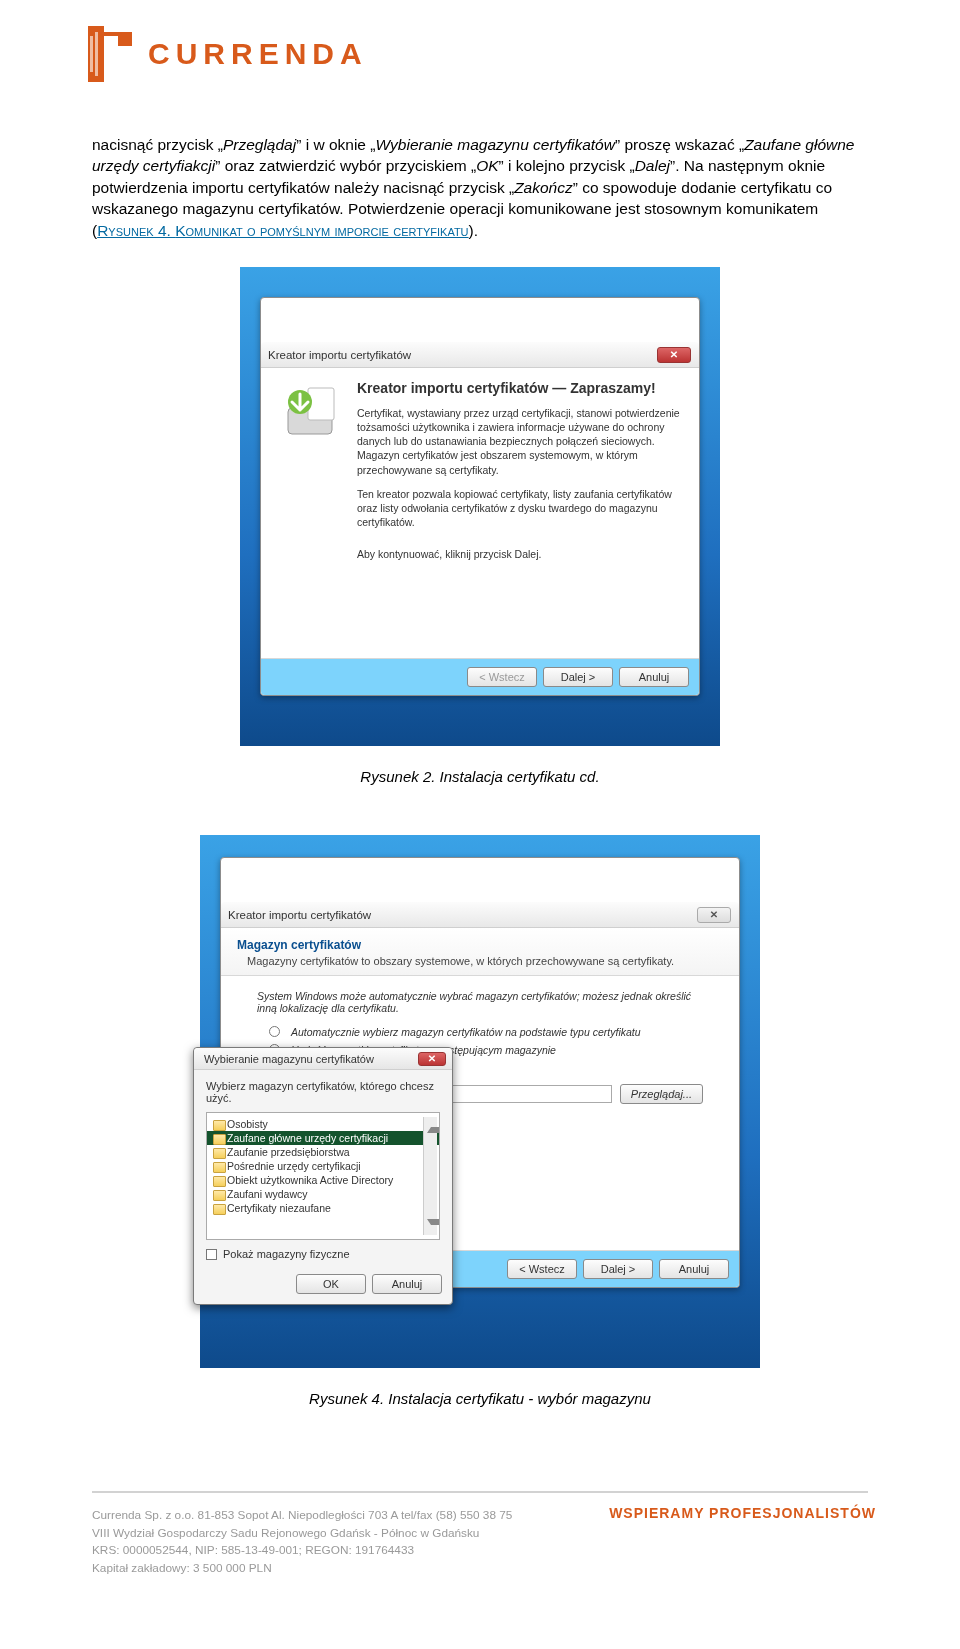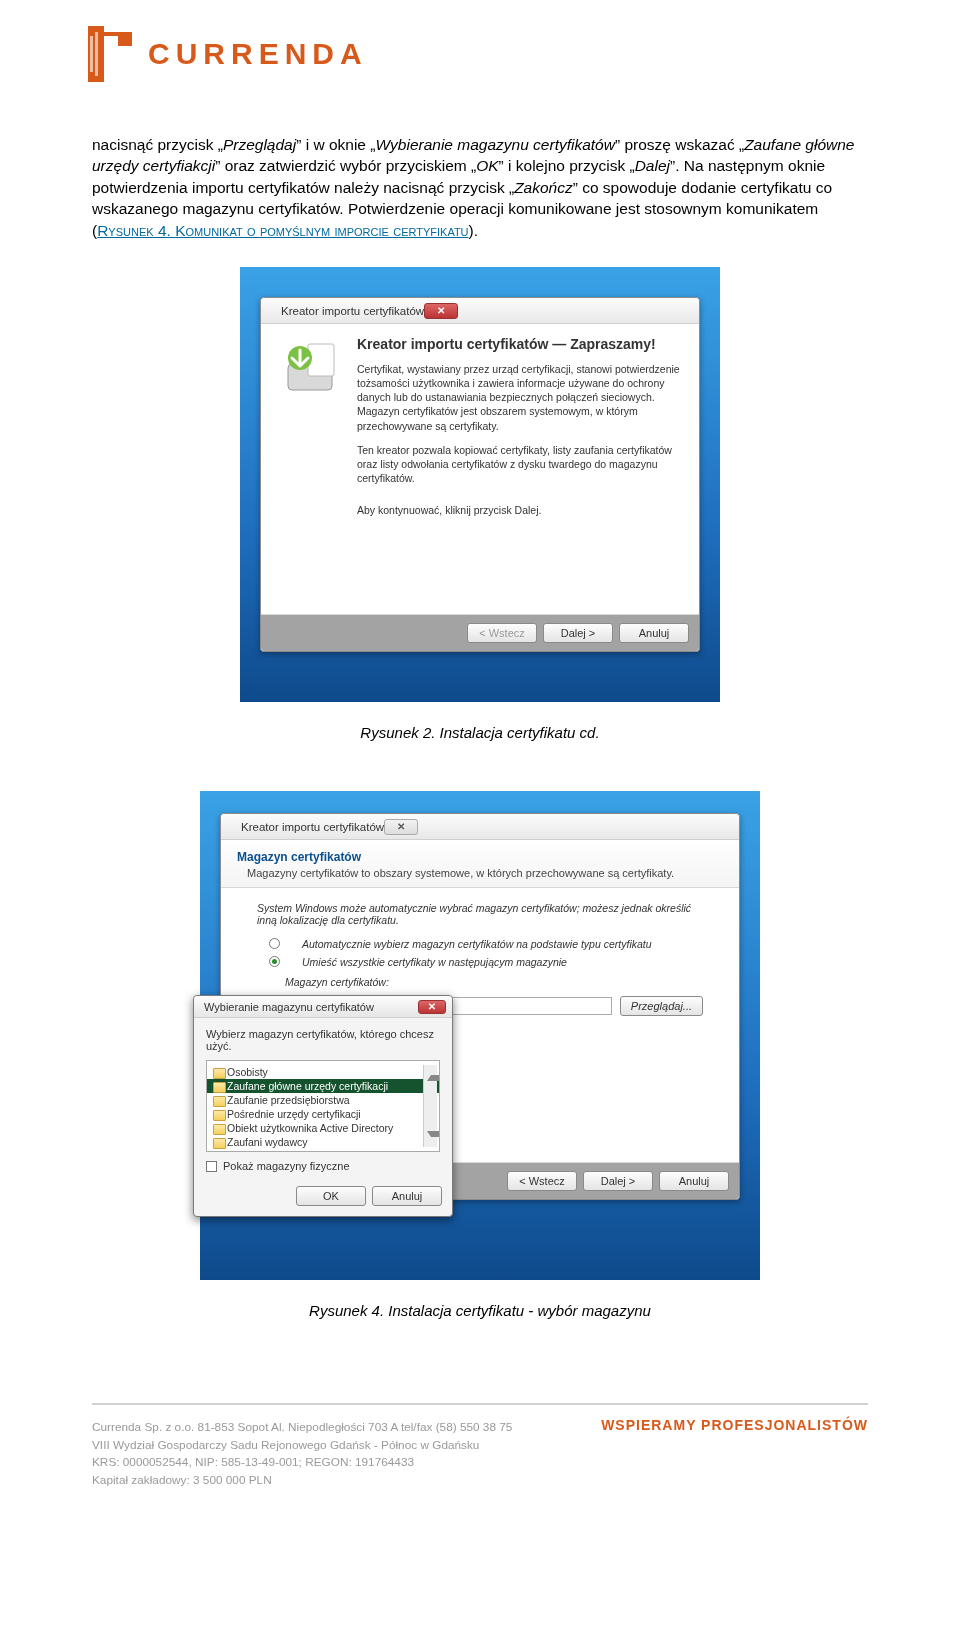--- a/index.html
+++ b/index.html
@@ -34,46 +34,47 @@
   .wizard {
     background: #fff;
     border: 1px solid #8c8c8c;
     border-radius: 4px;
     box-shadow: 0 2px 6px rgba(0,0,0,.35);
     font-size: 11px;
     color: #333;
     position: relative;
   }
   .titlebar {
-    display: flex; align-items: center; justify-content: flex-start;
-    padding: 5px 8px 4px 20px;
+    display: flex; align-items: center; justify-content: space-between;
+    padding: 5px 8px 4px 7px;
     background: linear-gradient(#fcfcfc,#e8e8e8);
     border-bottom: 1px solid #cfcfcf;
     border-radius: 4px 4px 0 0;
     font-size: 11.5px;
+    margin-top: 44px;
   }
   .closebtn {
     width: 34px; height: 16px; border-radius: 3px;
     background: linear-gradient(#d66,#b33);
     border: 1px solid #993333;
     display:flex;align-items:center;justify-content:center;
     color:#fff;font-size:10px;font-weight:bold;line-height:1;
   }
   .closebtn.gray { background:linear-gradient(#f3f3f3,#ddd); border-color:#aaa; color:#555;}
   .wiz-body { display:flex; padding: 12px 14px 8px; gap: 12px; min-height: 290px; }
   .wiz-icon {
     width: 70px; flex: 0 0 70px; display:flex; align-items:flex-start; justify-content:center;
   }
   .wiz-main { flex:1; }
   .wiz-h { font-size: 14px; font-weight:700; margin-bottom: 10px; }
   .wiz-p { font-size: 10.5px; color:#333; margin-bottom: 10px; line-height:1.35; }
   .wiz-footer {
     border-top:1px solid #d8d8d8; padding:8px 10px;
     display:flex; justify-content:flex-end; gap:6px;
-    background:#a3a3a3;
+    background:#7dd3fc;
     border-radius:0 0 4px 4px;
   }
   .btn {
     min-width:70px; padding:3px 10px;
     border:1px solid #8a8a8a; border-radius:3px;
     background:linear-gradient(#fdfdfd,#e4e4e4);
     font-size:11px; text-align:center;
   }
   .btn.disabled { color:#9a9a9a; }
 
@@ -82,21 +83,21 @@
 
   
   .wiz2-body { padding: 0; }
   .wiz2-header {
     padding:10px 16px 8px; border-bottom:1px solid #d8d8d8;
     background:linear-gradient(#fff,#f4f4f4);
   }
   .wiz2-header .h { font-size:12px; font-weight:700; color:#0a4f8f; }
   .wiz2-header .hs { font-size:11px; color:#444; margin-left:10px; margin-top:3px;}
   .wiz2-content { padding: 14px 36px 18px; font-size:10.5px; color:#333;font-style:italic; }
-  .radio-row { display:flex; align-items:center; gap:22px; margin:6px 0 6px 12px; }
+  .radio-row { display:flex; align-items:center; gap:11px; margin:6px 0 6px 12px; }
   .radio {
     width:11px;height:11px;border:1px solid #777;border-radius:50%;
     display:inline-flex;align-items:center;justify-content:center;
   }
   .radio.sel::after{content:"";width:5px;height:5px;border-radius:50%;background:#2a8f2a;}
   .storefield {
     display:flex; align-items:center; gap:8px; margin:8px 0 8px 28px;
   }
   .txtbox { flex:1; height:18px; border:1px solid #aaa; background:#fff; }
 
@@ -109,21 +110,21 @@
   }
   .popup .p-title {
     display:flex;justify-content:space-between;align-items:center;
     padding:4px 6px 3px 10px;
     background:linear-gradient(#fcfcfc,#e6e6e6);
     border-bottom:1px solid #cfcfcf; border-radius:4px 4px 0 0;
     font-size:11px;
   }
   .popup .p-body{ padding:10px 12px 8px;}
   .tree {
-    border:1px solid #aaa; background:#fff; height:92px;
+    border:1px solid #aaa; background:#fff; height:128px;
     overflow:hidden; margin-top:8px; padding:4px 0;
   }
   .tree-item{
     display:flex;align-items:center;gap:5px;
     padding:1px 6px 1px 20px; font-size:10.5px;
     position:relative;
   }
   .tree-item::before{
     content:""; position:absolute; left:6px; top:3px;
     width:11px;height:9px;
@@ -149,21 +150,21 @@
     margin-top: 64px; padding: 20px 92px 40px;
     border-top: 0;
     position:relative;
   }
   .page-footer::before{
     content:""; display:block; height:2px; background:#d2d2d2;
     margin-bottom:14px;
   }
   .foot-left { font-size:11.8px; color:#9a9a9a; line-height:1.5; }
   .foot-right {
-    position:absolute; right:92px; top:34px;
+    position:absolute; right:84px; top:34px;
     color:#d85a1b; font-weight:700; letter-spacing:1px; font-size:14px;
   }
 </style>
 </head>
 <body>
 
 <div class="logo-row">
   <svg class="logo-svg" viewBox="0 0 46 56">
     <rect x="0" y="0" width="16" height="56" fill="#d85a1b"></rect>
     <rect x="2" y="10" width="3" height="36" fill="#fff" opacity=".6"></rect>

